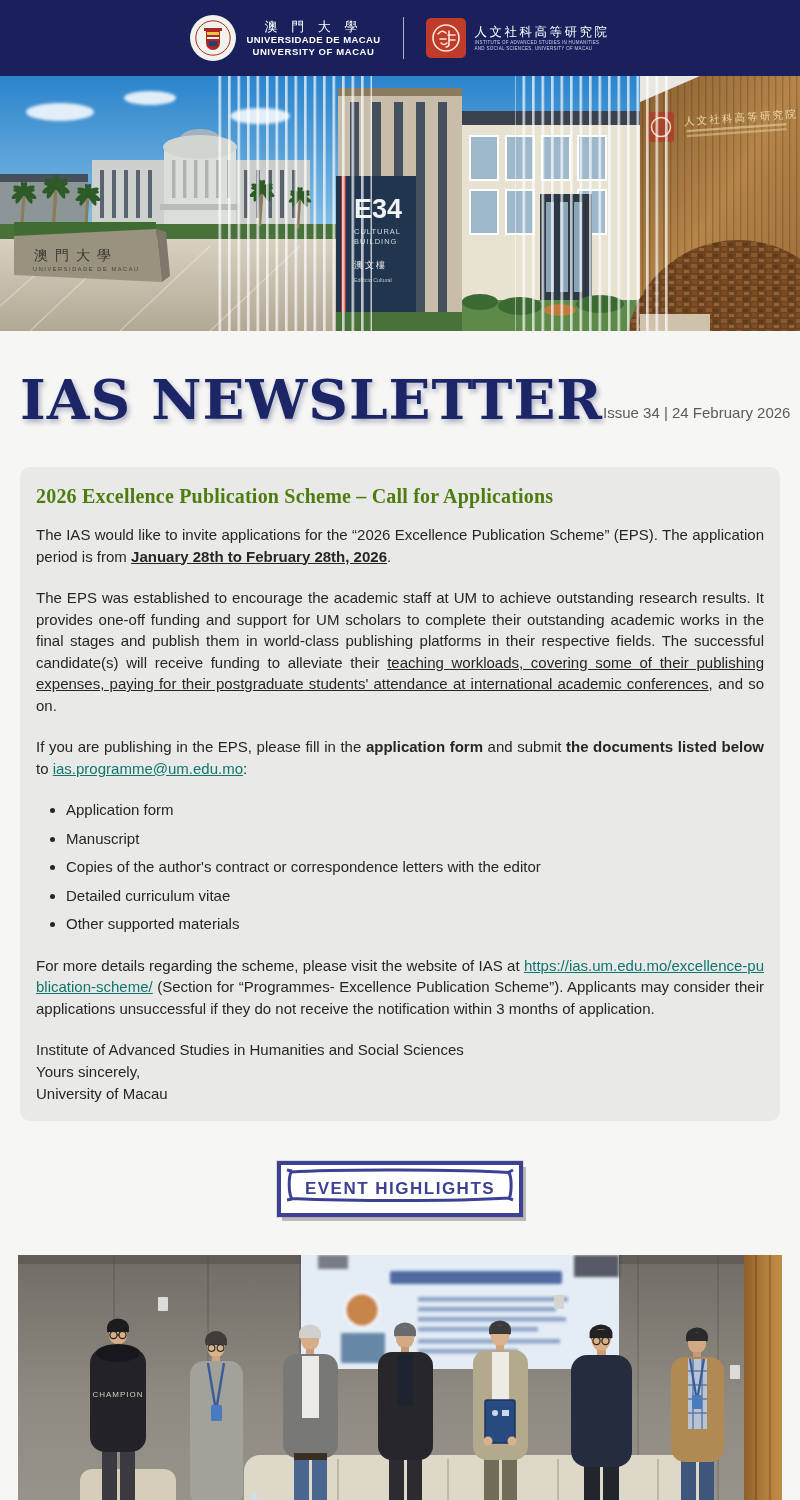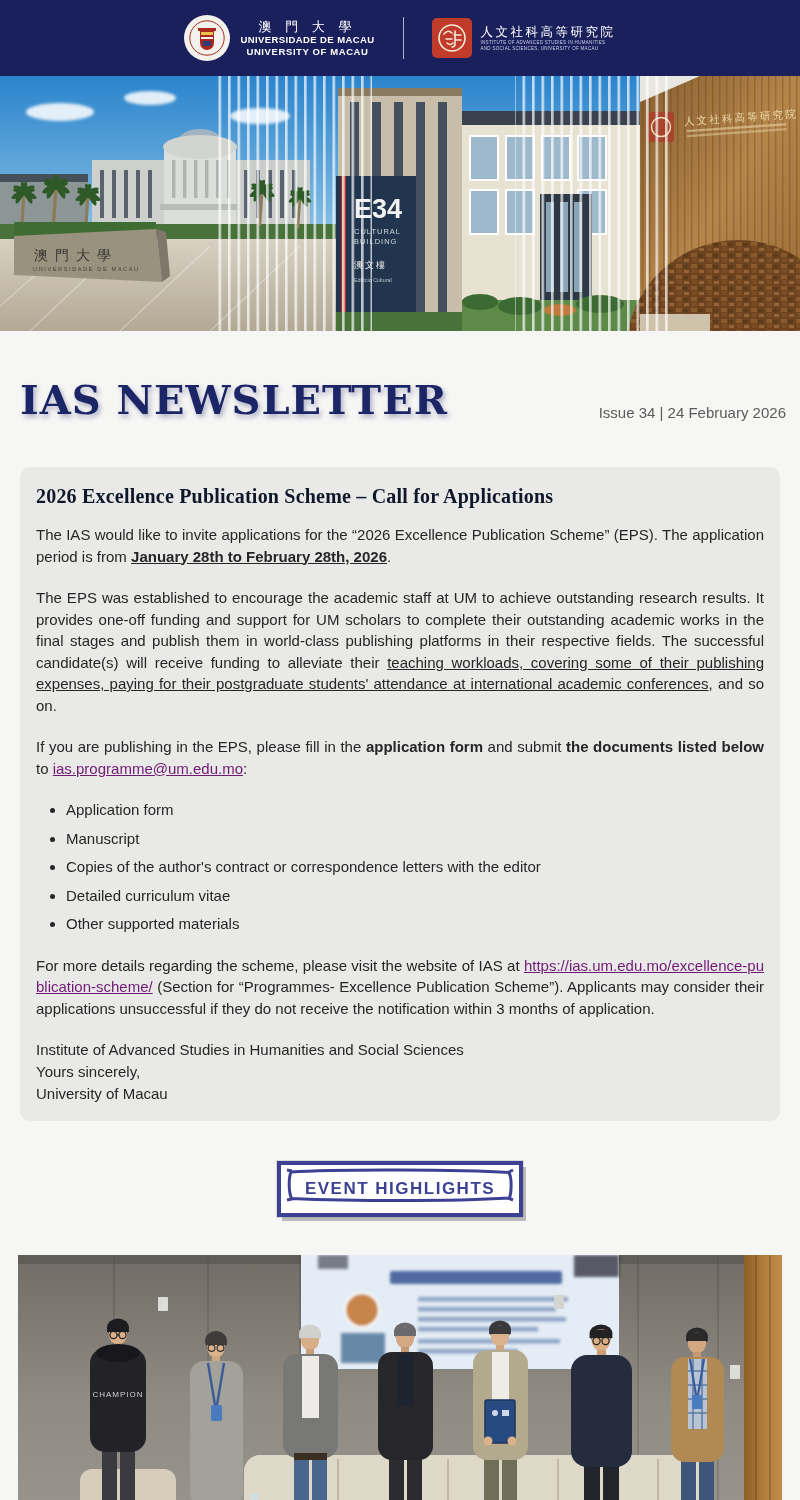--- a/index.html
+++ b/index.html
@@ -5,54 +5,54 @@
   :root{
     --header_navy:#1a205c; --title_navy:#1c2566; --button_navy:#3c4193;
     --page_bg:#f6f6f4; --card_bg:#e9e9e7; --body_text:#262626; --red_seal:#c13b2a;
   }
   *{box-sizing:border-box;}
   html,body{margin:0;padding:0;}
   body{width:800px;font-family:"Liberation Sans",sans-serif;background:var(--page_bg);}
   .page{width:800px;height:1500px;background:var(--page_bg);overflow:hidden;position:relative;}
 
   
-  .topbar{height:76px;background:var(--header_navy);display:flex;align-items:center;justify-content:center;gap:28px;}
+  .topbar{height:76px;background:var(--header_navy);display:flex;align-items:center;justify-content:center;gap:22px;}
   .um-logo{display:flex;align-items:center;gap:10px;}
   .um-seal{width:46px;height:46px;border-radius:50%;background:#f4f2ec;display:flex;align-items:center;justify-content:center;flex:0 0 auto;}
   .um-text{color:#fff;text-align:center;}
   .um-cn{font-size:13px;letter-spacing:5px;line-height:15px;white-space:nowrap;}
   .um-pt{font-size:9.5px;font-weight:bold;letter-spacing:.4px;line-height:12px;white-space:nowrap;}
   .um-en{font-size:9.5px;font-weight:bold;letter-spacing:.6px;line-height:12px;white-space:nowrap;}
   .logo-divider{width:1px;height:42px;background:rgba(255,255,255,.65);}
   .ias-logo{display:flex;align-items:center;gap:9px;}
   .ias-seal{width:40px;height:40px;border-radius:5px;background:var(--red_seal);display:flex;align-items:center;justify-content:center;flex:0 0 auto;}
   .ias-text{color:#fff;}
   .ias-cn{font-size:12.5px;letter-spacing:2.5px;line-height:15px;white-space:nowrap;}
   .ias-en{font-size:4.5px;letter-spacing:.3px;line-height:6px;color:#ccd2ea;white-space:nowrap;}
 
   
   .banner{height:255px;position:relative;overflow:hidden;background:#9ec8e8;}
   .banner svg{display:block;}
 
   
   .masthead{height:136px;display:flex;align-items:center;padding:0 14px 0 20px;background:var(--page_bg);}
   .masthead h1{margin:0;font-family:"DejaVu Serif","Liberation Serif",serif;font-weight:bold;
-    font-size:40px;letter-spacing:1px;color:var(--title_navy);
+    font-size:55px;letter-spacing:1px;color:var(--title_navy);
     text-shadow:2px 3px 5px rgba(28,37,102,.35);white-space:nowrap;}
   .issue{margin-left:auto;margin-top:26px;font-size:15px;color:#5b5b5b;white-space:nowrap;}
 
   
   .card{margin:0 20px;background:var(--card_bg);border-radius:10px;padding:18px 16px 16px 16px;color:var(--body_text);}
-  .card h2{margin:0 0 16px 0;font-family:"Liberation Serif","DejaVu Serif",serif;font-size:20px;letter-spacing:.2px;color:#0f172a;}
+  .card h2{margin:0 0 16px 0;font-family:"Liberation Serif","DejaVu Serif",serif;font-size:20px;letter-spacing:.2px;color:#4d7c0f;}
   .card p{margin:0 0 20px 0;font-size:15px;line-height:21.5px;text-align:justify;}
   .card p:last-of-type{margin-bottom:0;}
   .bold{font-weight:bold;}
   .bu{font-weight:bold;text-decoration:underline;}
   .un{text-decoration:underline;}
-  a.link{color:#701a75;text-decoration:underline;word-break:break-all;}
+  a.link{color:#0f766e;text-decoration:underline;word-break:break-all;}
   .card ul{margin:0 0 20px 0;padding-left:30px;font-size:15px;line-height:21.5px;}
   .card li{margin:7px 0;}
   .signature div{font-size:15px;line-height:22px;}
 
   
   .btn-wrap{margin-top:40px;display:flex;justify-content:center;}
   .event-btn{position:relative;display:block;width:246px;height:56px;background:#fff;
     border:4px solid var(--button_navy);
     box-shadow:4px 5px 0 -1px rgba(125,125,125,.5),0 0 0 1px #d8d8d8;
     text-decoration:none;}

